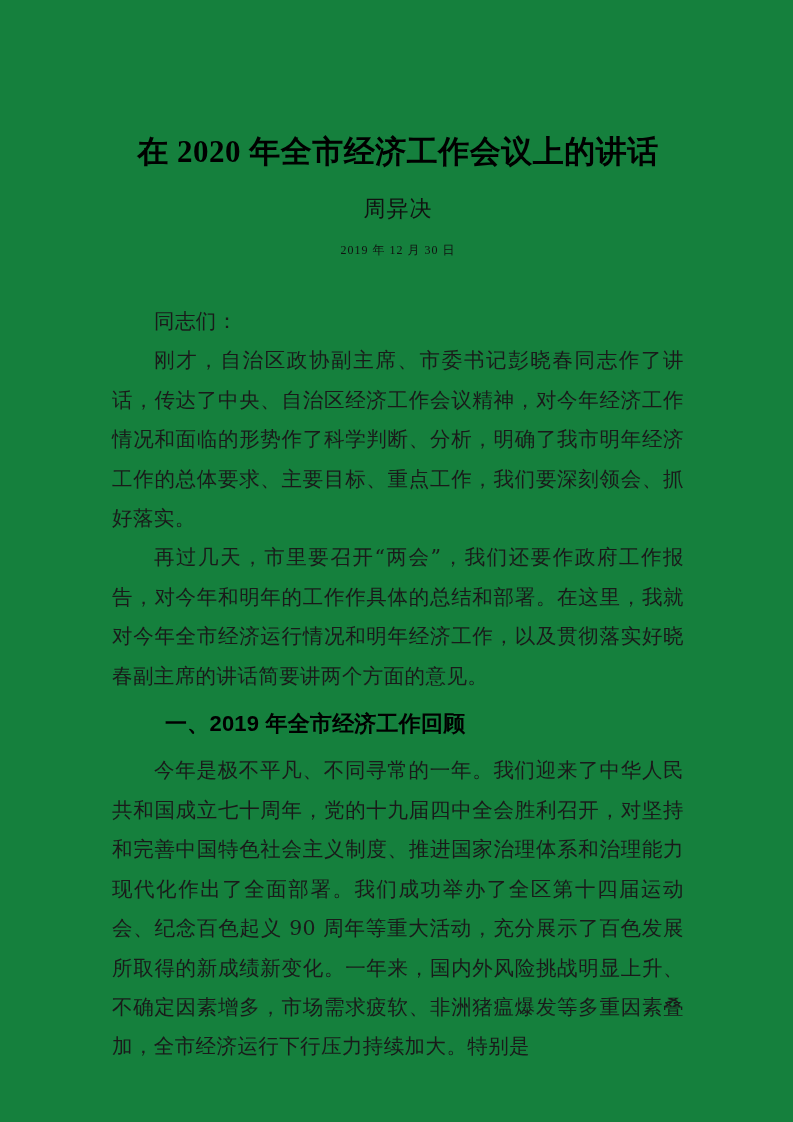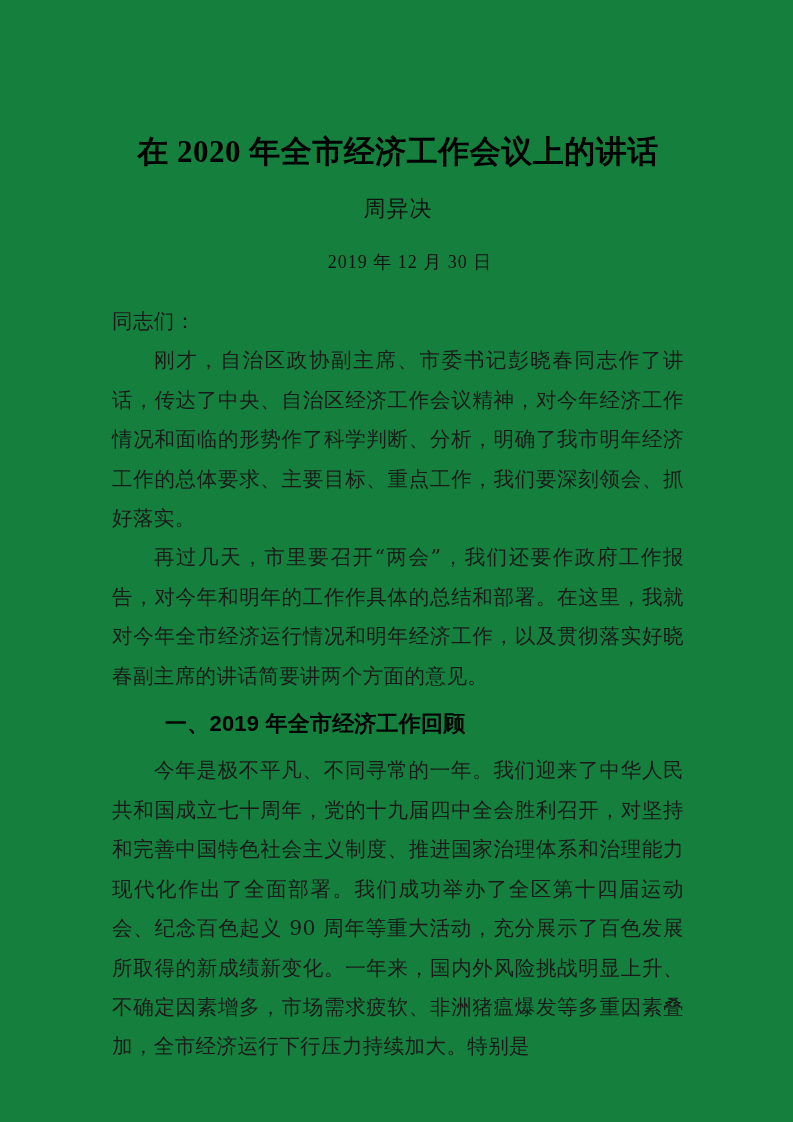--- a/index.html
+++ b/index.html
@@ -52,28 +52,28 @@
     width: 572px;
     text-align: center;
     font-family: "DejaVu Serif", "Liberation Serif", serif;
     font-size: 22px;
     line-height: 26px;
     color: #111111;
     letter-spacing: 1px;
   }
 
   .doc-date {
-    margin: 12px;
+    margin: 0;
     position: absolute;
     top: 237px;
     left: 0;
     width: 572px;
     text-align: center;
     font-family: "Liberation Serif", "DejaVu Serif", serif;
-    font-size: 18px;
+    font-size: 12px;
     line-height: 26px;
     color: #111111;
     letter-spacing: 1px;
   }
 
   
   .body-block {
     position: absolute;
     top: 302px;
     left: 0;
@@ -87,20 +87,21 @@
     line-height: 39.4px;
     color: #1a1a1a;
     text-align: justify;
     text-justify: inter-ideograph;
     letter-spacing: 0.4px;
     word-break: break-all;
   }
 
   p.salutation {
     text-indent: 0;
+    margin-left: 42px;
   }
 
   p.indent {
     text-indent: 2.05em;
   }
 
   h2.section-heading {
     margin: 8px;
     font-family: "Liberation Sans", "DejaVu Sans", sans-serif;
     font-weight: bold;

